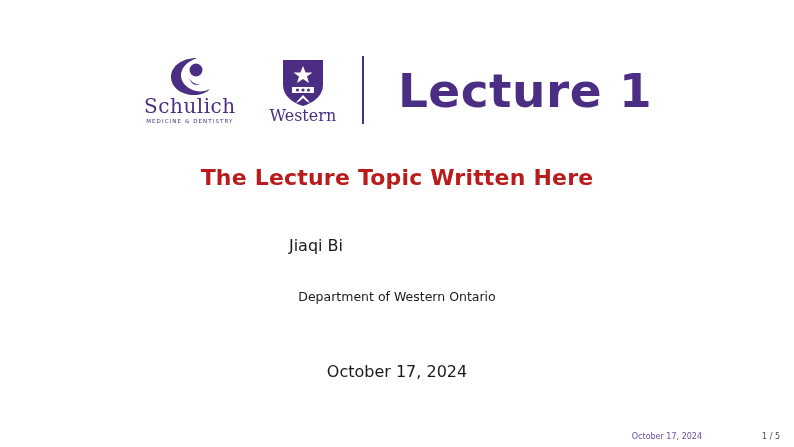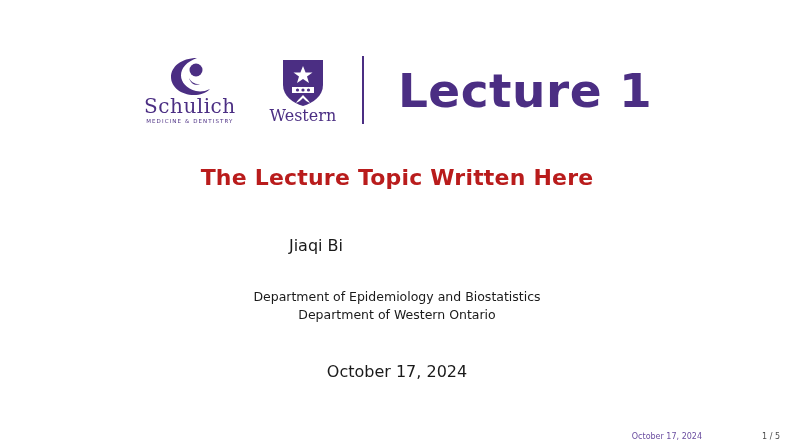--- a/index.html
+++ b/index.html
@@ -206,21 +206,20 @@
     <div class="divider"></div>
 
     <div class="lecture-title">Lecture 1</div>
   </div>
 
   <div class="subtitle">The Lecture Topic Written Here</div>
 
   <div class="author">Jiaqi Bi</div>
 
   <div class="institute">
-    <div>Department of Epidemiology and Biostatistics</div>
     <div>Department of Western Ontario</div>
   </div>
 
   <div class="date">October 17, 2024</div>
 
   <div class="footer">
     <div class="footer-date">October 17, 2024</div>
     <div class="footer-page">1 / 5</div>
   </div>
 

